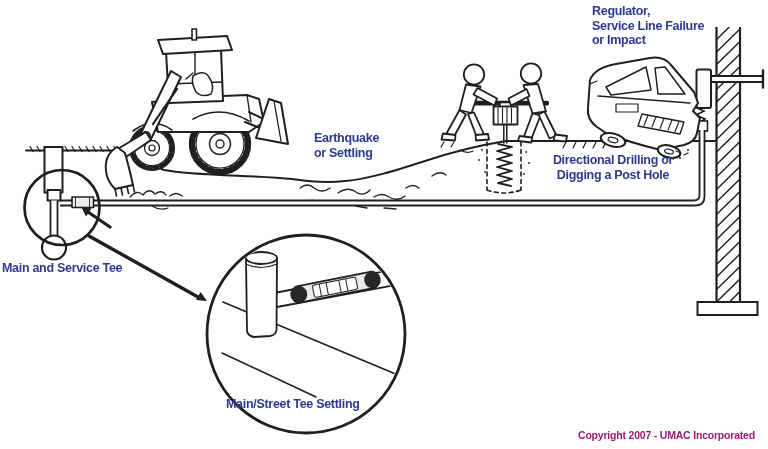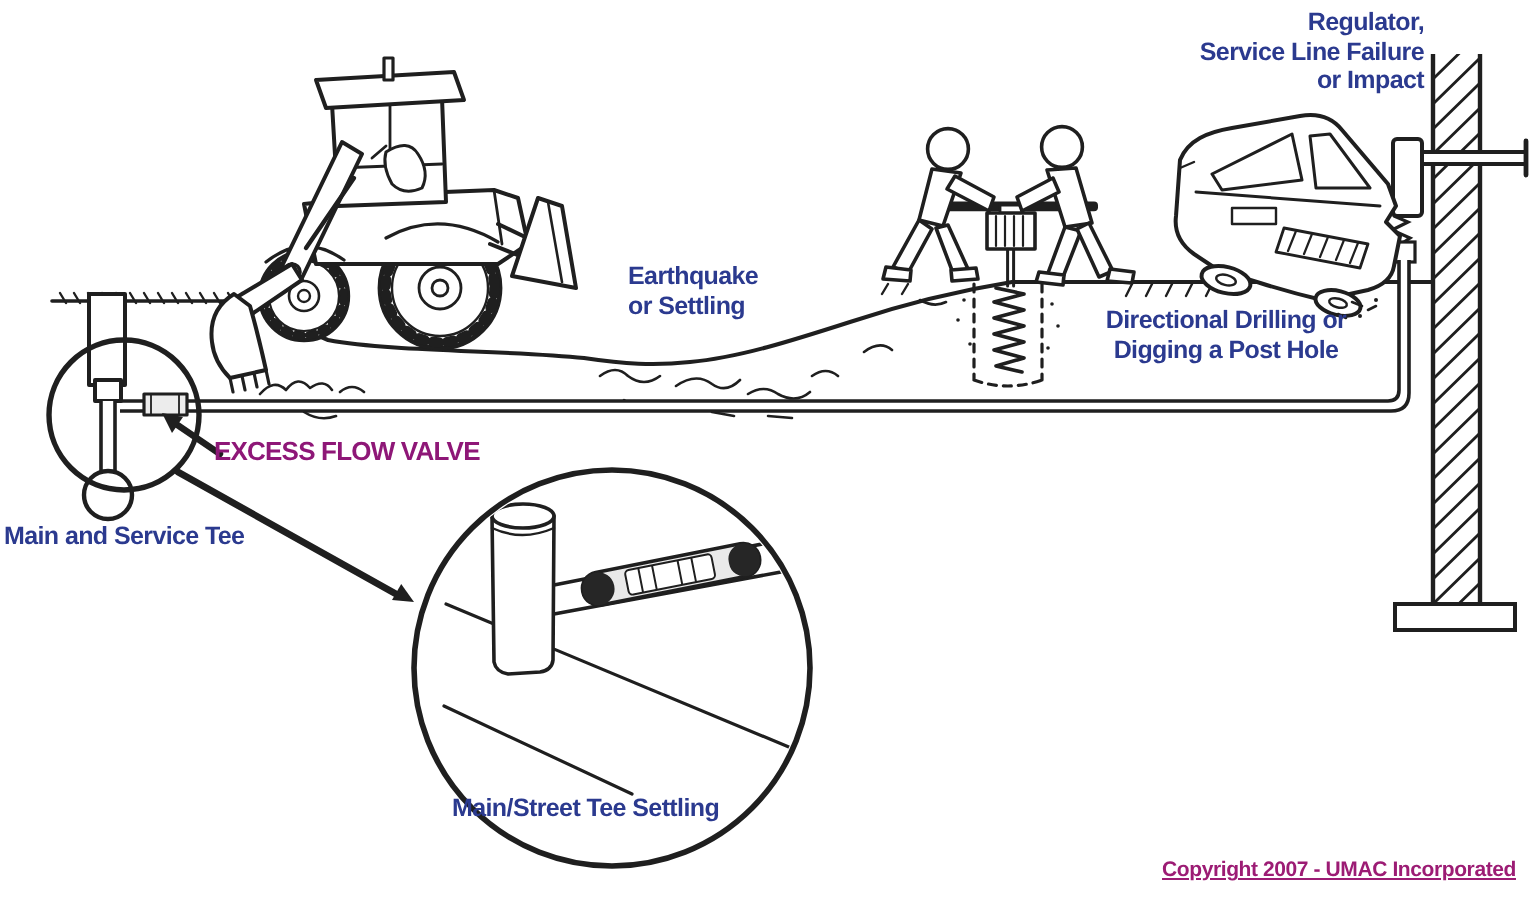--- a/index.html
+++ b/index.html
@@ -5,21 +5,21 @@
   html,body{margin:0;padding:0;background:#fff;}
   #stage{
     position:relative;width:768px;height:449px;background:#fff;overflow:hidden;
     font-family:"Liberation Sans",sans-serif;
   }
   #stage svg{position:absolute;left:0;top:0;}
   .lbl{
     position:absolute;white-space:pre-line;font-weight:700;
     color:#2b3a8f;font-size:12.5px;line-height:1.16;letter-spacing:-0.3px;
   }
-  .lbl.right{text-align:right;}
+  .lbl.right{}
   .lbl.center{text-align:left;}
   .lbl.purple{color:#8e1777;font-size:13px;letter-spacing:-0.4px;}
   .lbl.copyright{color:#9c1c74;font-size:10.5px;letter-spacing:-0.2px;}
 </style>
 </head>
 <body>
 
 <div id="stage">
 
 <svg width="768" height="449" viewBox="0 0 768 449">
@@ -190,21 +190,20 @@
 <div class="lbl center" style="left:314px;top:131px;width:96px;">Earthquake
 or Settling</div>
 
 <div class="lbl" style="left:527px;top:153px;width:172px;text-align:center;">Directional Drilling or
 Digging a Post Hole</div>
 
 <div class="lbl right" style="left:592px;top:4px;width:120px;">Regulator,
 Service Line Failure
 or Impact</div>
 
-<div class="lbl purple" style="left:107px;top:218px;">EXCESS FLOW VALVE</div>
 
 <div class="lbl" style="left:2px;top:261px;">Main and Service Tee</div>
 
 <div class="lbl center" style="left:226px;top:397px;width:160px;">Main/Street Tee Settling</div>
 
-<div class="lbl right copyright" style="left:578px;top:429px;width:180px;text-decoration:underline;">Copyright 2007 - UMAC Incorporated</div>
+<div class="lbl right copyright" style="left:578px;top:429px;width:180px;">Copyright 2007 - UMAC Incorporated</div>
 
 </div>
 
 </body></html>

